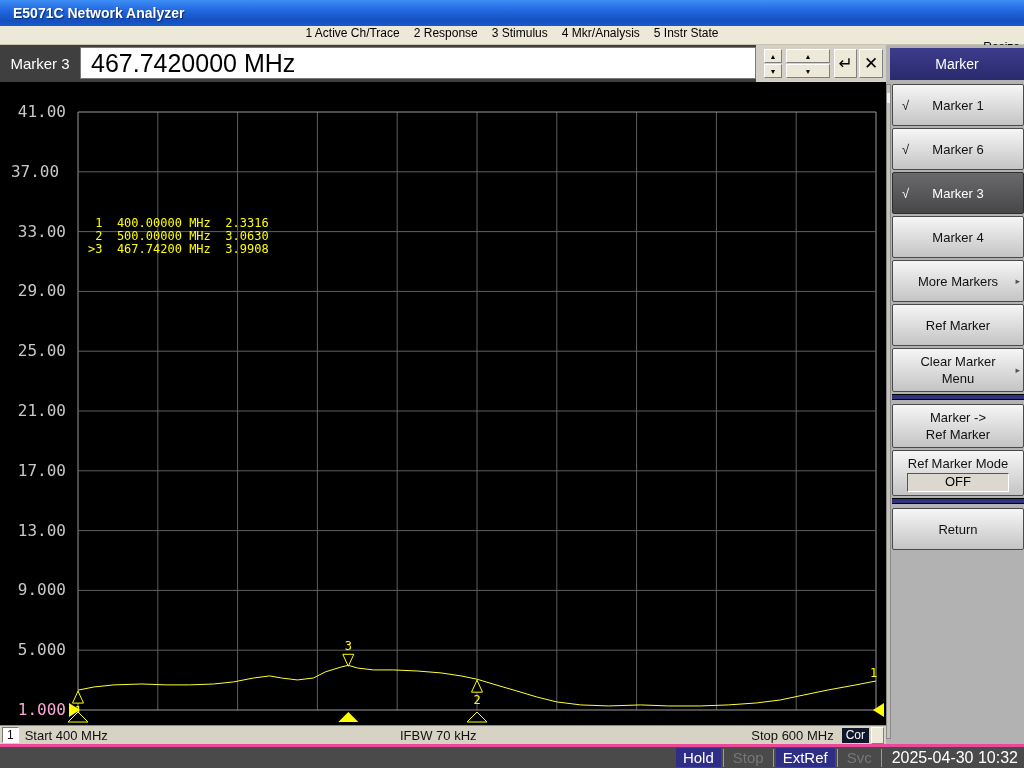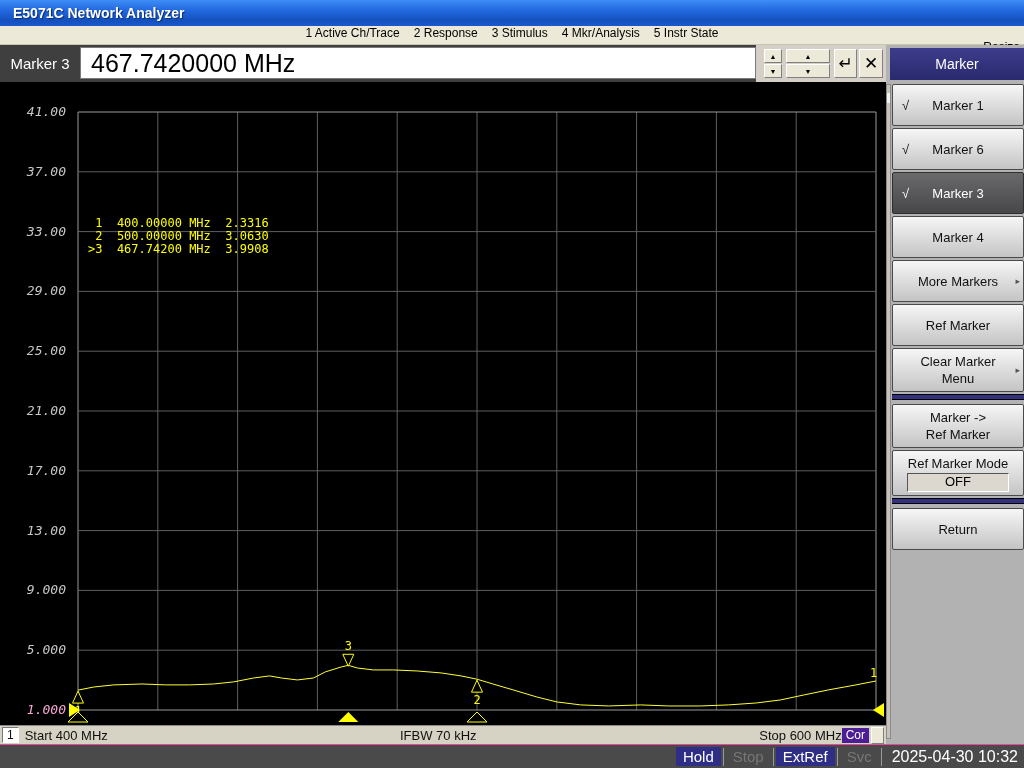--- a/index.html
+++ b/index.html
@@ -33,38 +33,38 @@
   .tracebar{position:absolute;left:0;top:82px;width:886px;height:18px;background:#000;
     display:flex;align-items:center;font-family:"DejaVu Sans Mono",monospace;font-size:13px;font-weight:bold;}
   .tr-arrow{width:0;height:0;border-left:7px solid #ffff00;border-top:5px solid transparent;
     border-bottom:5px solid transparent;margin:0 3px 0 2px;}
   .tr-name{background:#ffff00;color:#000;padding:0 2px;}
   .tr-text{color:#ffff00;margin-left:6px;white-space:pre;}
   
   .plot{position:absolute;left:0;top:100px;width:886px;height:625px;background:#000;}
   .plot svg{position:absolute;left:0;top:0;}
   .ylabel{position:absolute;width:62px;text-align:right;color:#c8c8c8;
-    font-family:"DejaVu Sans Mono",monospace;font-size:13px;height:15px;line-height:15px;font-style:italic;}
+    font-family:"DejaVu Sans Mono",monospace;font-size:16px;height:15px;line-height:15px;}
   .ylabel.ref{color:#f9a8d4;}
   .mtable{position:absolute;left:88px;top:117px;color:#ffff00;
     font-family:"DejaVu Sans Mono",monospace;font-size:12px;line-height:13px;white-space:pre;}
   
   .chstatus{position:absolute;left:0;top:725px;width:886px;height:19px;background:#d6d2c4;
     display:flex;align-items:center;font-size:13px;color:#111;border-top:1px solid #8a8a8a;box-sizing:border-box;}
   .ch-num{background:#fff;border:1px solid #7a7a7a;border-bottom-color:#fff;border-right-color:#fff;
     font-size:12px;padding:0 4px;margin:0 6px 0 2px;line-height:14px;}
   .ch-start{white-space:nowrap;}
   .ch-ifbw{position:absolute;left:400px;}
   .ch-right{margin-left:auto;display:flex;align-items:center;}
-  .cor-badge{background:#4c1d95;color:#fff;font-size:12px;padding:0 4px;line-height:15px;}
+  .cor-badge{background:#0f172a;color:#fff;font-size:12px;padding:0 4px;margin-left:8px;line-height:15px;}
   .corner-box{width:11px;height:15px;background:#ece9d8;border:1px solid #808080;
     border-top-color:#fff;border-left-color:#fff;margin:0 2px;}
   
   .taskbar{position:absolute;left:0;top:744px;width:1024px;height:24px;background:#4a4a4a;
-    border-top:1px solid #ec4899;box-sizing:border-box;display:flex;align-items:center;justify-content:flex-end;
+    border-top:3px solid #ec4899;box-sizing:border-box;display:flex;align-items:center;justify-content:flex-end;
     font-size:15px;}
   .tb-item{padding:1px 7px;margin:0;white-space:nowrap;}
   .tb-item.active{background:#2e2e87;color:#fff;}
   .tb-item.disabled{color:#777;}
   .tb-sep{width:1px;height:18px;background:#9a9a9a;margin:0 2px;}
   .tb-date{color:#fff;font-size:16px;padding:0 6px 0 8px;white-space:nowrap;}
   
   .sidebar{position:absolute;left:886px;top:45px;width:138px;height:699px;background:#b2b2b2;}
   .sb-header{position:absolute;left:4px;top:3px;width:134px;height:32px;
     background:linear-gradient(180deg,#3c3c8c,#2a2a6e);color:#fff;font-size:14px;
@@ -152,21 +152,21 @@
         <polygon points="68,622 88,622 78,612" fill="#000" stroke="#ffff00" stroke-width="1"></polygon>
         <polygon points="477,580.15815 471.5,592.15815 482.5,592.15815" fill="#000" stroke="#ffff00" stroke-width="1"></polygon>
         <text x="477" y="604.15815" fill="#ffff00" text-anchor="middle" font-family="DejaVu Sans Mono,monospace" font-size="12">2</text>
         <polygon points="467,622 487,622 477,612" fill="#000" stroke="#ffff00" stroke-width="1"></polygon>
         <polygon points="348.29058000000003,566.28754 342.79058000000003,554.28754 353.79058000000003,554.28754" fill="#000" stroke="#ffff00" stroke-width="1"></polygon>
         <text x="348.29058000000003" y="550.28754" fill="#ffff00" text-anchor="middle" font-family="DejaVu Sans Mono,monospace" font-size="12">3</text>
         <polygon points="338.29058000000003,622 358.29058000000003,622 348.29058000000003,612" fill="#ffff00"></polygon>
       </svg>
     <div id="ylabels">
         <div class="ylabel" style="left: 4px; top: 4px;">41.00</div>
-        <div class="ylabel" style="left: 4px; top: 63.8px;">37.00</div>
+        <div class="ylabel" style="left: 4px; top: 63.8px; text-align: center;">37.00</div>
         <div class="ylabel" style="left: 4px; top: 123.6px;">33.00</div>
         <div class="ylabel" style="left: 4px; top: 183.4px;">29.00</div>
         <div class="ylabel" style="left: 4px; top: 243.2px;">25.00</div>
         <div class="ylabel" style="left: 4px; top: 303px;">21.00</div>
         <div class="ylabel" style="left: 4px; top: 362.8px;">17.00</div>
         <div class="ylabel" style="left: 4px; top: 422.6px;">13.00</div>
         <div class="ylabel" style="left: 4px; top: 482.4px;">9.000</div>
         <div class="ylabel" style="left: 4px; top: 542.2px;">5.000</div>
         <div class="ylabel ref" style="left: 4px; top: 602px;">1.000</div>
       </div>

